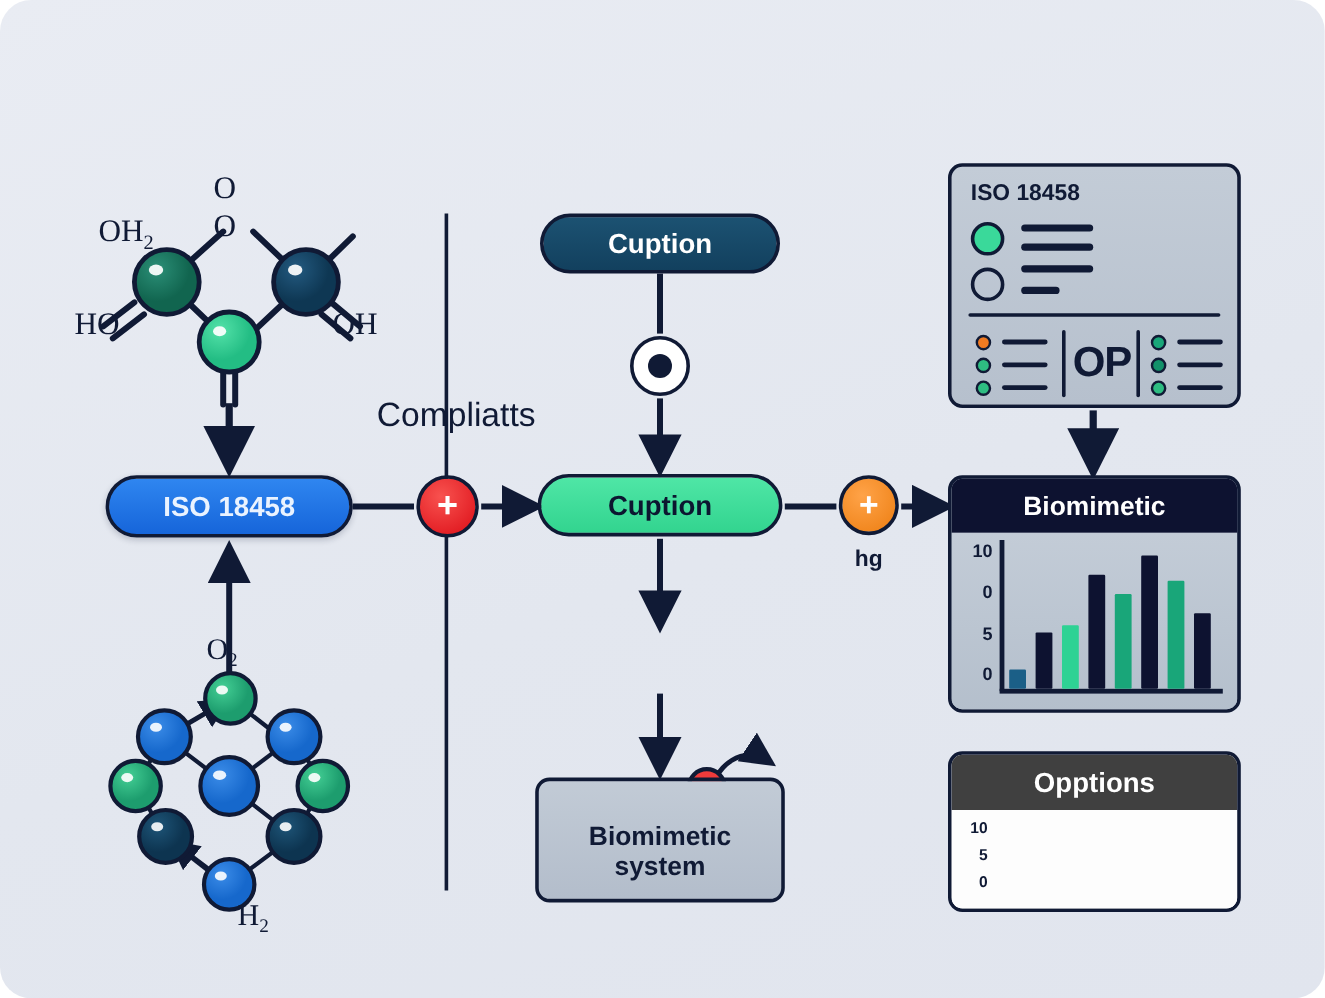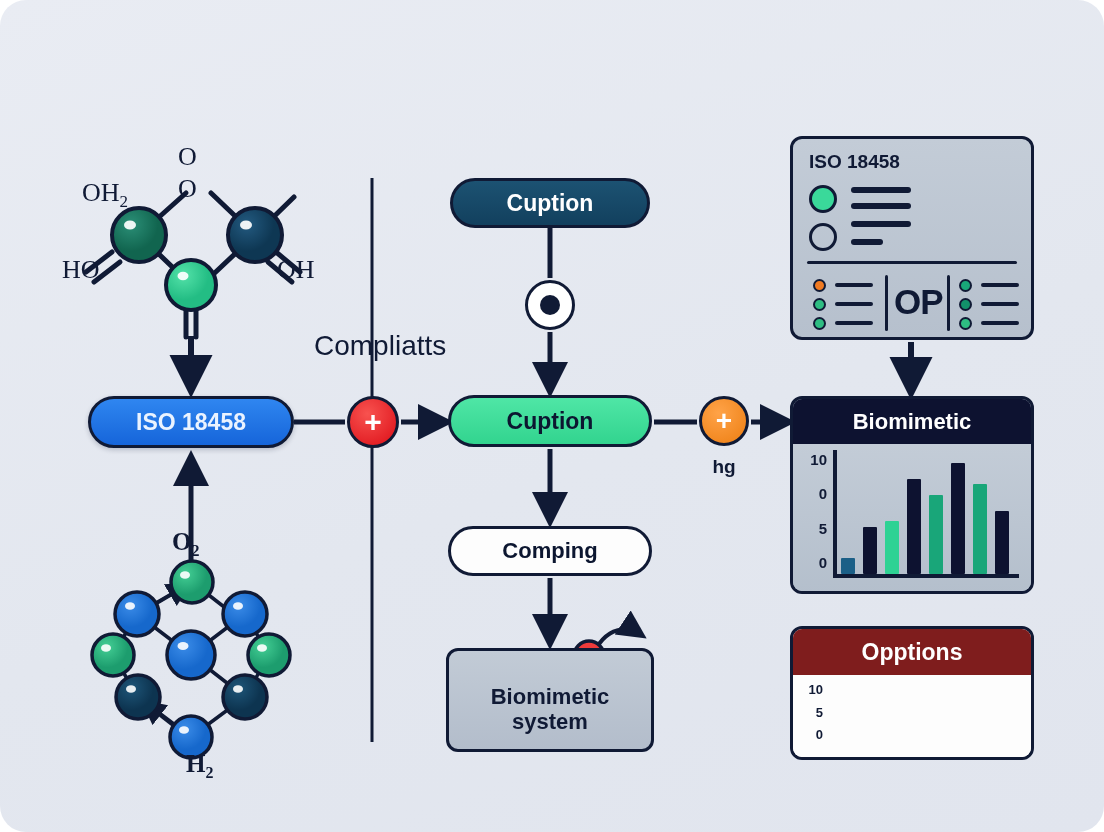--- a/index.html
+++ b/index.html
@@ -158,28 +158,28 @@
   #ml-oh2 { left: 82px; top: 178px; }
   #ml-o-top { left: 178px; top: 142px; }
   #ml-o-mid { left: 178px; top: 174px; }
   #ml-ho  { left: 62px;  top: 255px; }
   #ml-oh  { left: 277px; top: 255px; }
 
   
   .net-label {
     position: absolute;
     font-size: 25px;
-    font-weight: bold;
+    font-weight: normal;
     color: #101a35;
     font-family: "Liberation Serif", serif;
     white-space: nowrap;
   }
   .net-label sub { font-size: 16px; }
   #nl-o2 { left: 172px; top: 528px; }
-  #nl-h2 { left: 186px; top: 750px; }
+  #nl-h2 { left: 198px; top: 750px; }
 
   
   #card-iso-dash {
     position: absolute;
     left: 790px; top: 136px;
     width: 244px; height: 204px;
     background: linear-gradient(180deg, #c3ccd7 0%, #b6c0cd 100%);
     border: 3px solid #101a35;
     border-radius: 12px;
     box-sizing: border-box;
@@ -309,21 +309,21 @@
     left: 790px; top: 626px;
     width: 244px; height: 134px;
     border: 3px solid #101a35;
     border-radius: 12px;
     overflow: hidden;
     box-sizing: border-box;
     background: #ffffff;
   }
   #opptions-header {
     height: 46px;
-    background: #7f1d1d;
+    background: #404040;
     display: flex;
     align-items: center;
     justify-content: center;
     color: #ffffff;
     font-size: 23px;
     font-weight: bold;
   }
   #opptions-plot {
     position: relative;
     height: 82px;
@@ -491,21 +491,20 @@
   <div id="label-compliatts">Compliatts</div>
 
   <div class="op-node" id="op-plus-red">+</div>
 
   <div class="node pill" id="node-cuption">Cuption</div>
 
   <div class="op-node" id="op-dot"></div>
 
   <div class="node pill" id="node-design">Cuption</div>
 
-  <div class="node pill" id="node-comping">Comping</div>
 
   <div class="node" id="node-biosystem">
     <span>Biomimetic</span>
     <span>system</span>
   </div>
 
   <div class="op-node" id="op-plus-orange">+</div>
   <div id="label-hg">hg</div>
 
   <div id="card-iso-dash">

